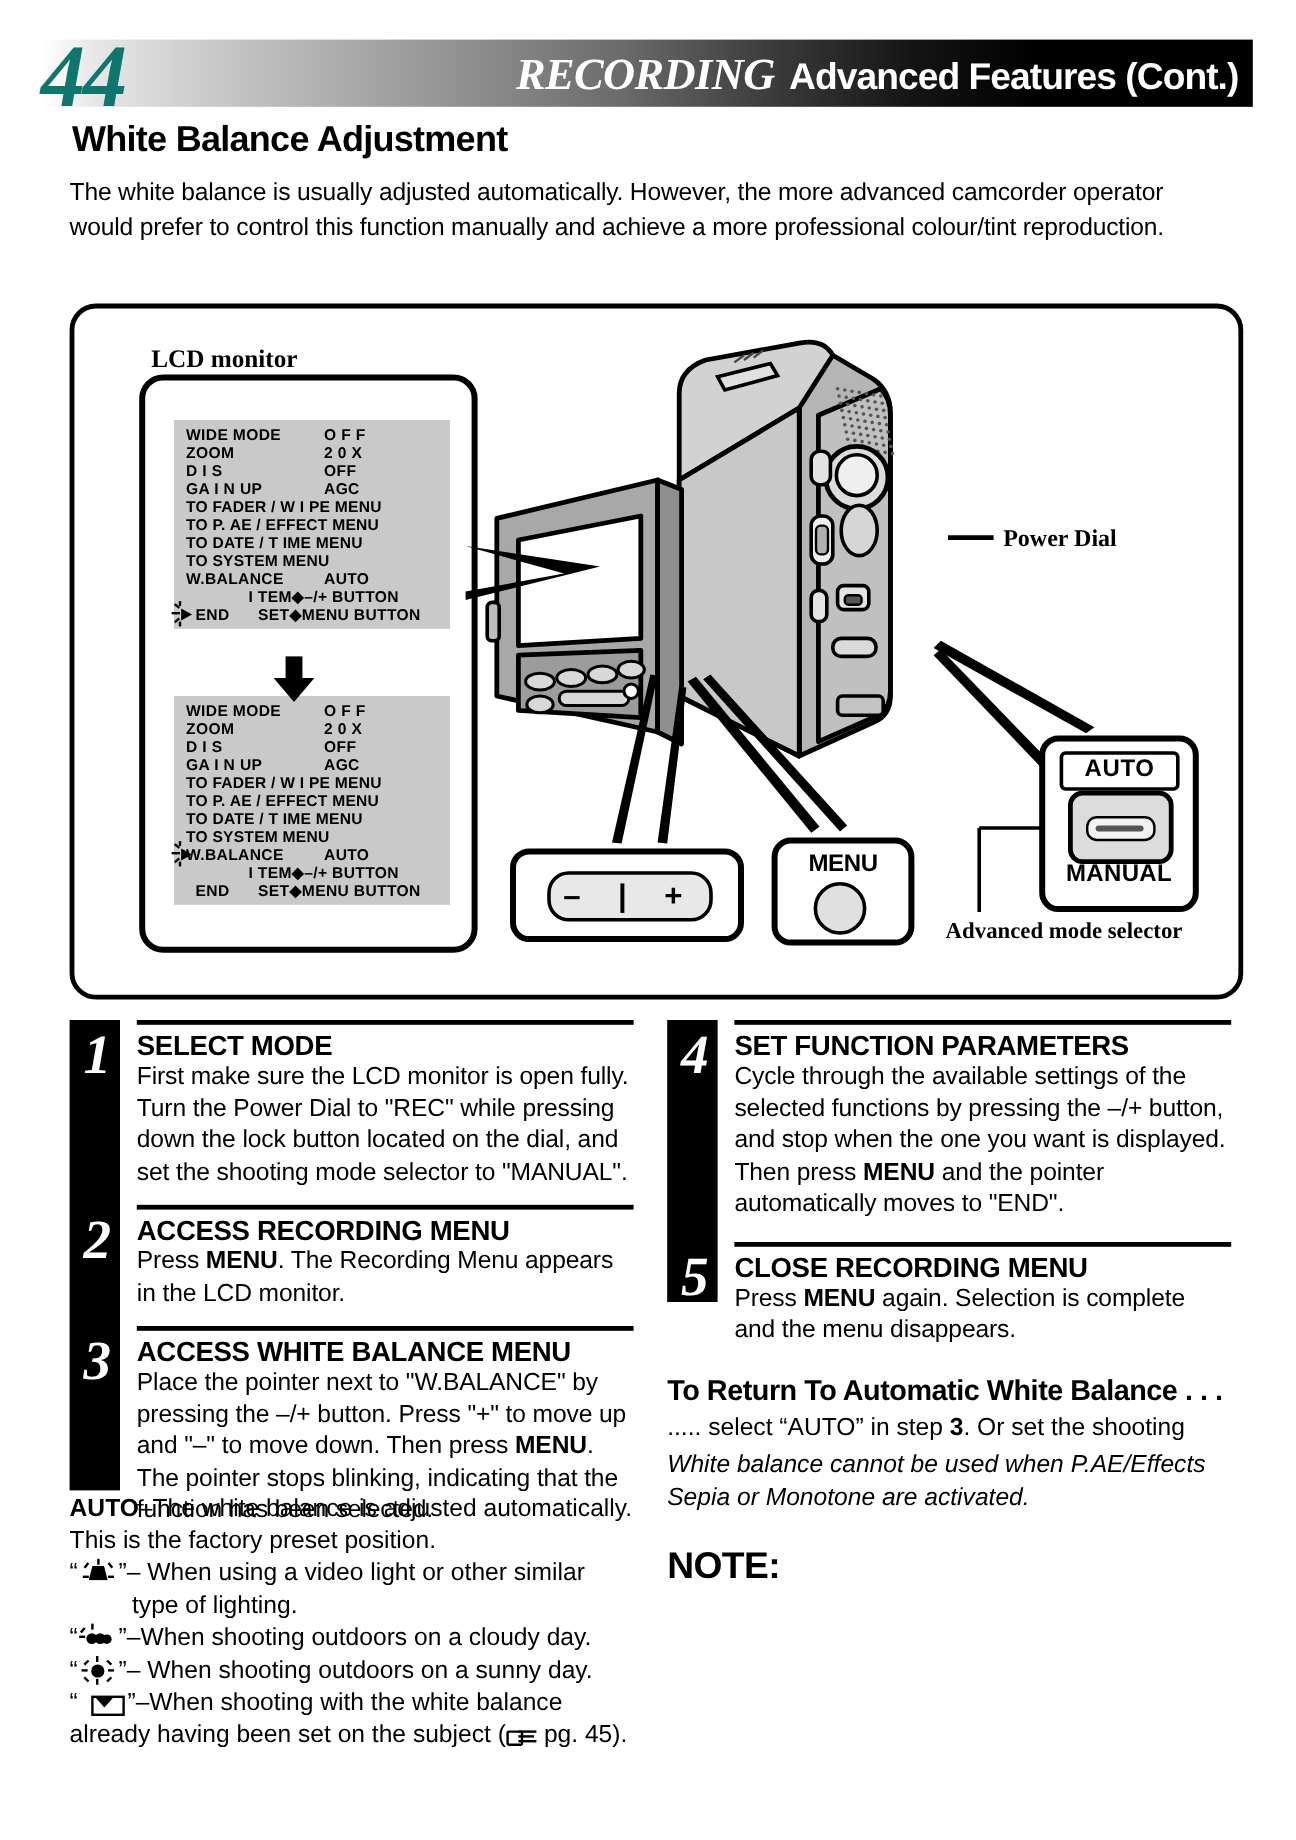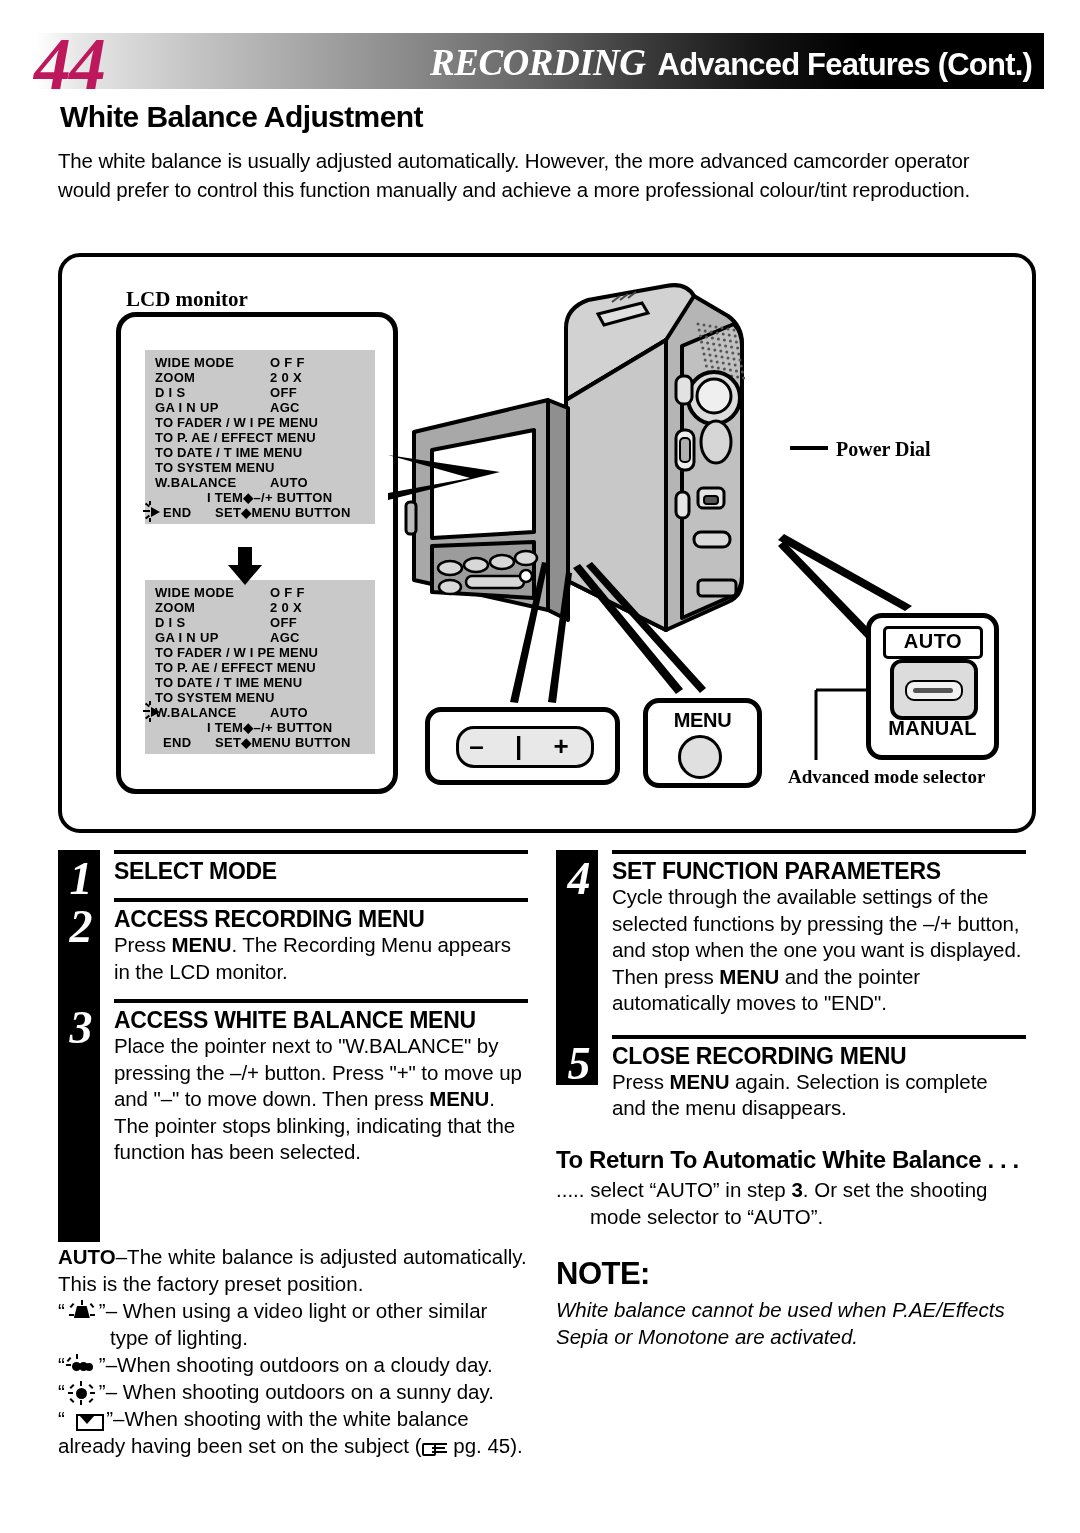--- a/index.html
+++ b/index.html
@@ -8,21 +8,21 @@
        -webkit-font-smoothing:antialiased;}
 
   
   #header{position:absolute;left:0;top:33px;width:1080px;height:60px;}
   #header-bar{position:absolute;left:36px;top:0;width:1008px;height:56px;
       background:linear-gradient(to right,#ffffff 0%,#e8e8e8 4%,#c9c9c9 14%,
                  #a8a8a8 26%,#8a8a8a 37%,#6a6a6a 48%,#3c3c3c 60%,
                  #141414 72%,#000000 82%,#000000 100%);}
   #page-number{position:absolute;left:34px;top:-6px;
       font-family:"Liberation Serif",serif;font-style:italic;font-weight:700;
-      font-size:74px;letter-spacing:-2px;line-height:1;color:#be185d;z-index:3;}
+      font-size:74px;letter-spacing:-2px;line-height:1;color:#0f766e;z-index:3;}
   #header-title{position:absolute;right:48px;top:8px;color:#fff;white-space:nowrap;
       font-family:"Liberation Sans",sans-serif;z-index:3;}
   #header-title .t1{font-style:italic;font-weight:700;font-size:37px;
       letter-spacing:-0.5px;font-family:"Liberation Serif",serif;}
   #header-title .t2{font-weight:700;font-size:31px;letter-spacing:-0.8px;
       margin-left:12px;}
 
   #section-title{position:absolute;left:60px;top:100px;font-weight:700;
       font-size:30px;letter-spacing:-0.6px;}
 
@@ -421,20 +421,21 @@
   <div id="manual-tag">MANUAL</div>
 </div>
 
 <div class="col" id="col-left">
   <div class="numbar" id="numbar-left"></div>
 
   <div class="step">
     <div class="rule"></div>
     <div class="stepnum" style="top:6px">1</div>
     <h3>SELECT MODE</h3>
+    <p>First make sure the LCD monitor is open fully. Turn the Power Dial to "REC" while pressing down the lock button located on the dial, and set the shooting mode selector to "MANUAL".</p>
   </div>
 
   <div class="step" style="margin-top:14px">
     <div class="rule"></div>
     <div class="stepnum" style="top:6px">2</div>
     <h3>ACCESS RECORDING MENU</h3>
     <p><span>Press </span><b>MENU</b><span>. The Recording Menu appears in the LCD monitor.</span></p>
   </div>
 
   <div class="step" style="margin-top:14px">
@@ -456,24 +457,24 @@
   </div>
 
   <div class="step" style="margin-top:18px">
     <div class="rule"></div>
     <div class="stepnum" style="top:6px">5</div>
     <h3>CLOSE RECORDING MENU</h3>
     <p><span>Press </span><b>MENU</b><span> again. Selection is complete and the menu disappears.</span></p>
   </div>
 
   <div id="subhead-return">To Return To Automatic White Balance . . .</div>
-  <p id="return-body"><span>..... select “AUTO” in step </span><b>3</b><span>. Or set the shooting</span><span class="ind">mode selector to “AUTO”.</span></p>
-
+  <p id="return-body"><span>..... select “AUTO” in step </span><b>3</b><span>. Or set the shooting</span></p>
+
+  <div id="note-body">White balance cannot be used when P.AE/Effects Sepia or Monotone are activated.</div>
   <div id="note-title">NOTE:</div>
-  <div id="note-body">White balance cannot be used when P.AE/Effects Sepia or Monotone are activated.</div>
 </div>
 
 <div id="bottom-notes">
   <p><span class="auto-lead">AUTO</span><span>–The white balance is adjusted automatically. This is the factory preset position.</span></p>
 
   <p class="sym-row">
     <span>“</span><span class="symbol">
       <span class="lamp-body"></span>
       <span class="sray" style="left:16px;top:-3px;height:5px"></span>
       <span class="sray" style="left:6px;top:0px;height:5px;transform:rotate(40deg)"></span>

